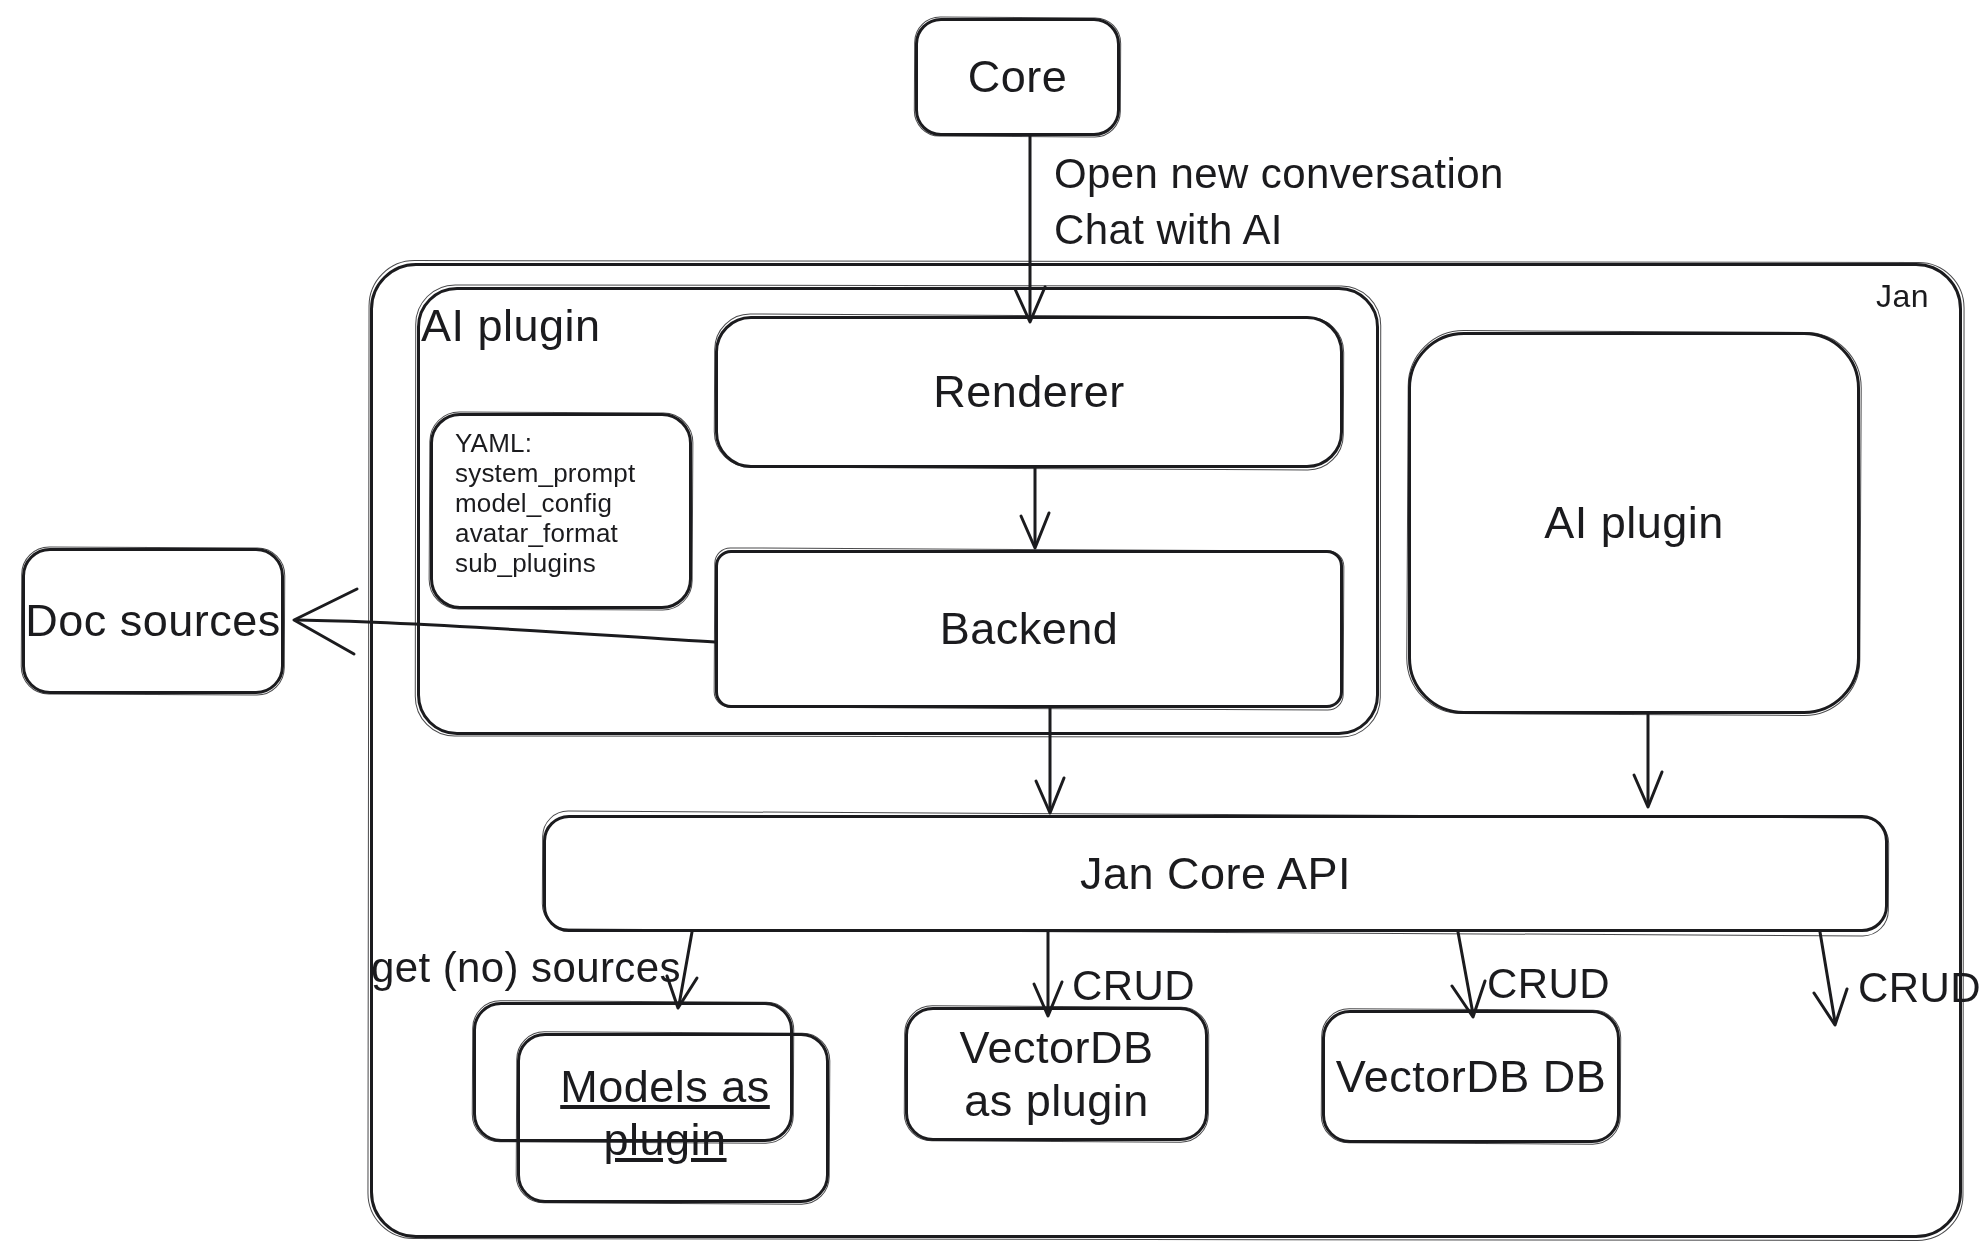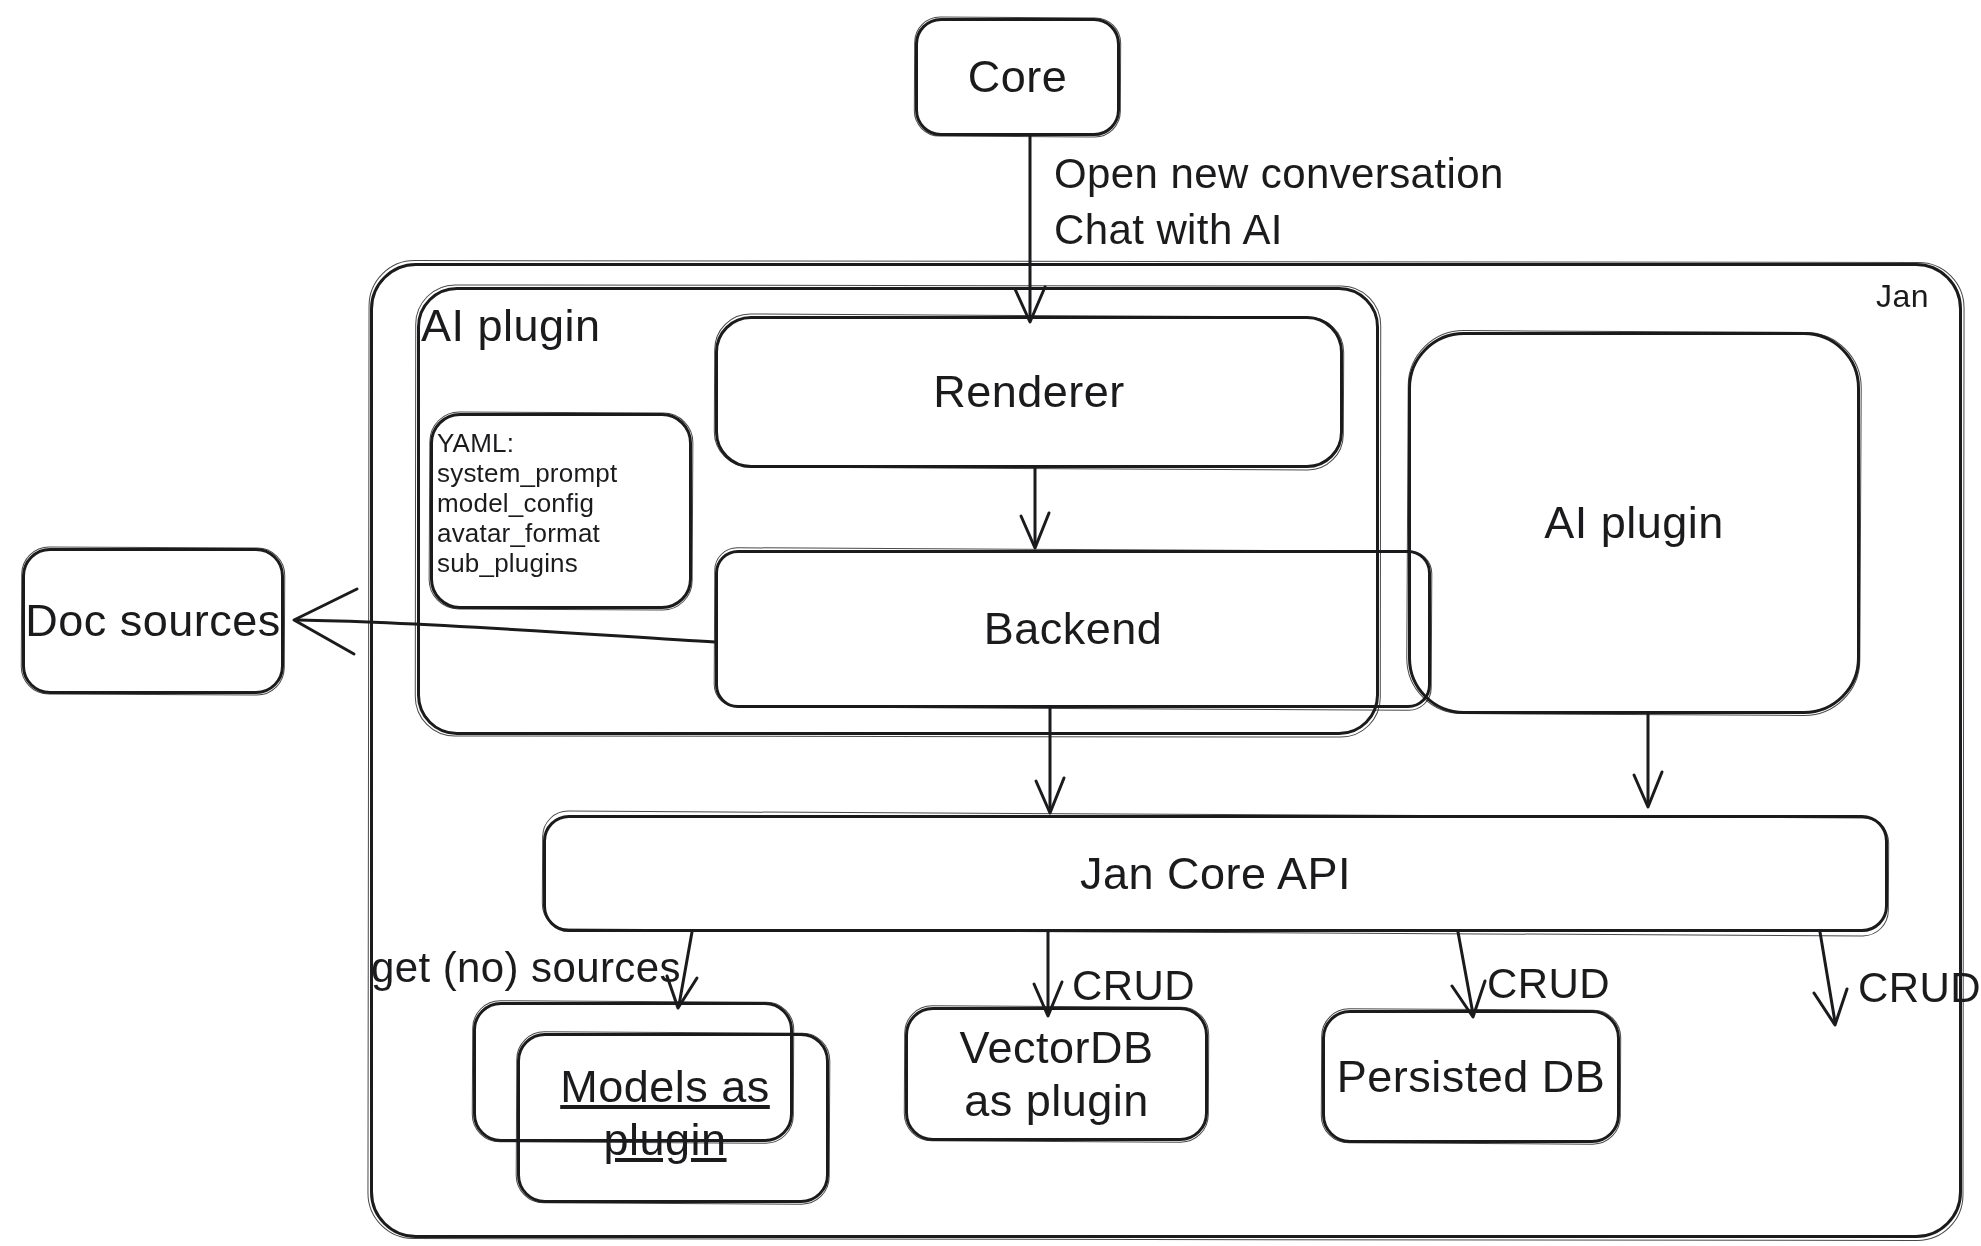--- a/index.html
+++ b/index.html
@@ -17,21 +17,21 @@
     border-radius:inherit;transform:rotate(.3deg);pointer-events:none;
   }
   .node.big::before{transform:rotate(.07deg);inset:-5px;}
   .cl{
     position:absolute;inset:0;display:flex;align-items:center;justify-content:center;
     text-align:center;font-size:45px;letter-spacing:.5px;line-height:1.18;
   }
   .txt{position:absolute;white-space:nowrap;}
   .edge{font-size:42px;letter-spacing:.4px;}
   .big-label{font-size:45px;letter-spacing:.5px;}
-  .note-body{padding:12px 8px 0 4px;}
+  .note-body{padding:12px 8px 0 22px;}
   .note-line{font-size:26px;line-height:30px;letter-spacing:.2px;white-space:nowrap;}
   .free-label{
     position:absolute;display:flex;align-items:center;justify-content:center;
     text-align:center;font-size:45px;letter-spacing:.5px;line-height:1.18;
   }
   svg.arrows{position:absolute;left:0;top:0;pointer-events:none;}
 </style>
 </head>
 <body>
 
@@ -48,21 +48,21 @@
   <div class="node" style="left:430px;top:413px;width:262px;height:196px;border-radius:30px;">
     <div class="note-body">
       <div class="note-line">YAML:</div>
       <div class="note-line">system_prompt</div>
       <div class="note-line">model_config</div>
       <div class="note-line">avatar_format</div>
       <div class="note-line">sub_plugins</div>
     </div>
   </div>
 
-  <div class="node" style="left:715px;top:550px;width:716px;height:158px;border-radius:23px;">
+  <div class="node" style="left:715px;top:550px;width:628px;height:158px;border-radius:16px;">
     <div class="cl">Backend</div>
   </div>
 
   <div class="node" style="left:1408px;top:332px;width:452px;height:382px;border-radius:56px;">
     <div class="cl">AI plugin</div>
   </div>
 
   <div class="node" style="left:915px;top:18px;width:205px;height:118px;border-radius:26px;">
     <div class="cl">Core</div>
   </div>
@@ -81,21 +81,21 @@
     <span style="display:inline-block;max-width:240px;">Models as plugin</span>
   </div>
 
   <div class="node" style="left:905px;top:1007px;width:303px;height:134px;border-radius:28px;">
     <div class="cl">
       <span style="display:inline-block;max-width:250px;">VectorDB as plugin</span>
     </div>
   </div>
 
   <div class="node" style="left:1322px;top:1010px;width:298px;height:133px;border-radius:28px;">
-    <div class="cl">Persisted DB</div>
+    <div class="cl">VectorDB DB</div>
   </div>
 
 
   <div class="txt big-label" style="left:1876px;top:278px;font-size:32px;">Jan</div>
 
   <div class="txt big-label" style="left:421px;top:300px;">AI plugin</div>
 
   <div class="txt edge" style="left:1054px;top:150px;">Open new conversation</div>
   <div class="txt edge" style="left:1054px;top:206px;">Chat with AI</div>
 

